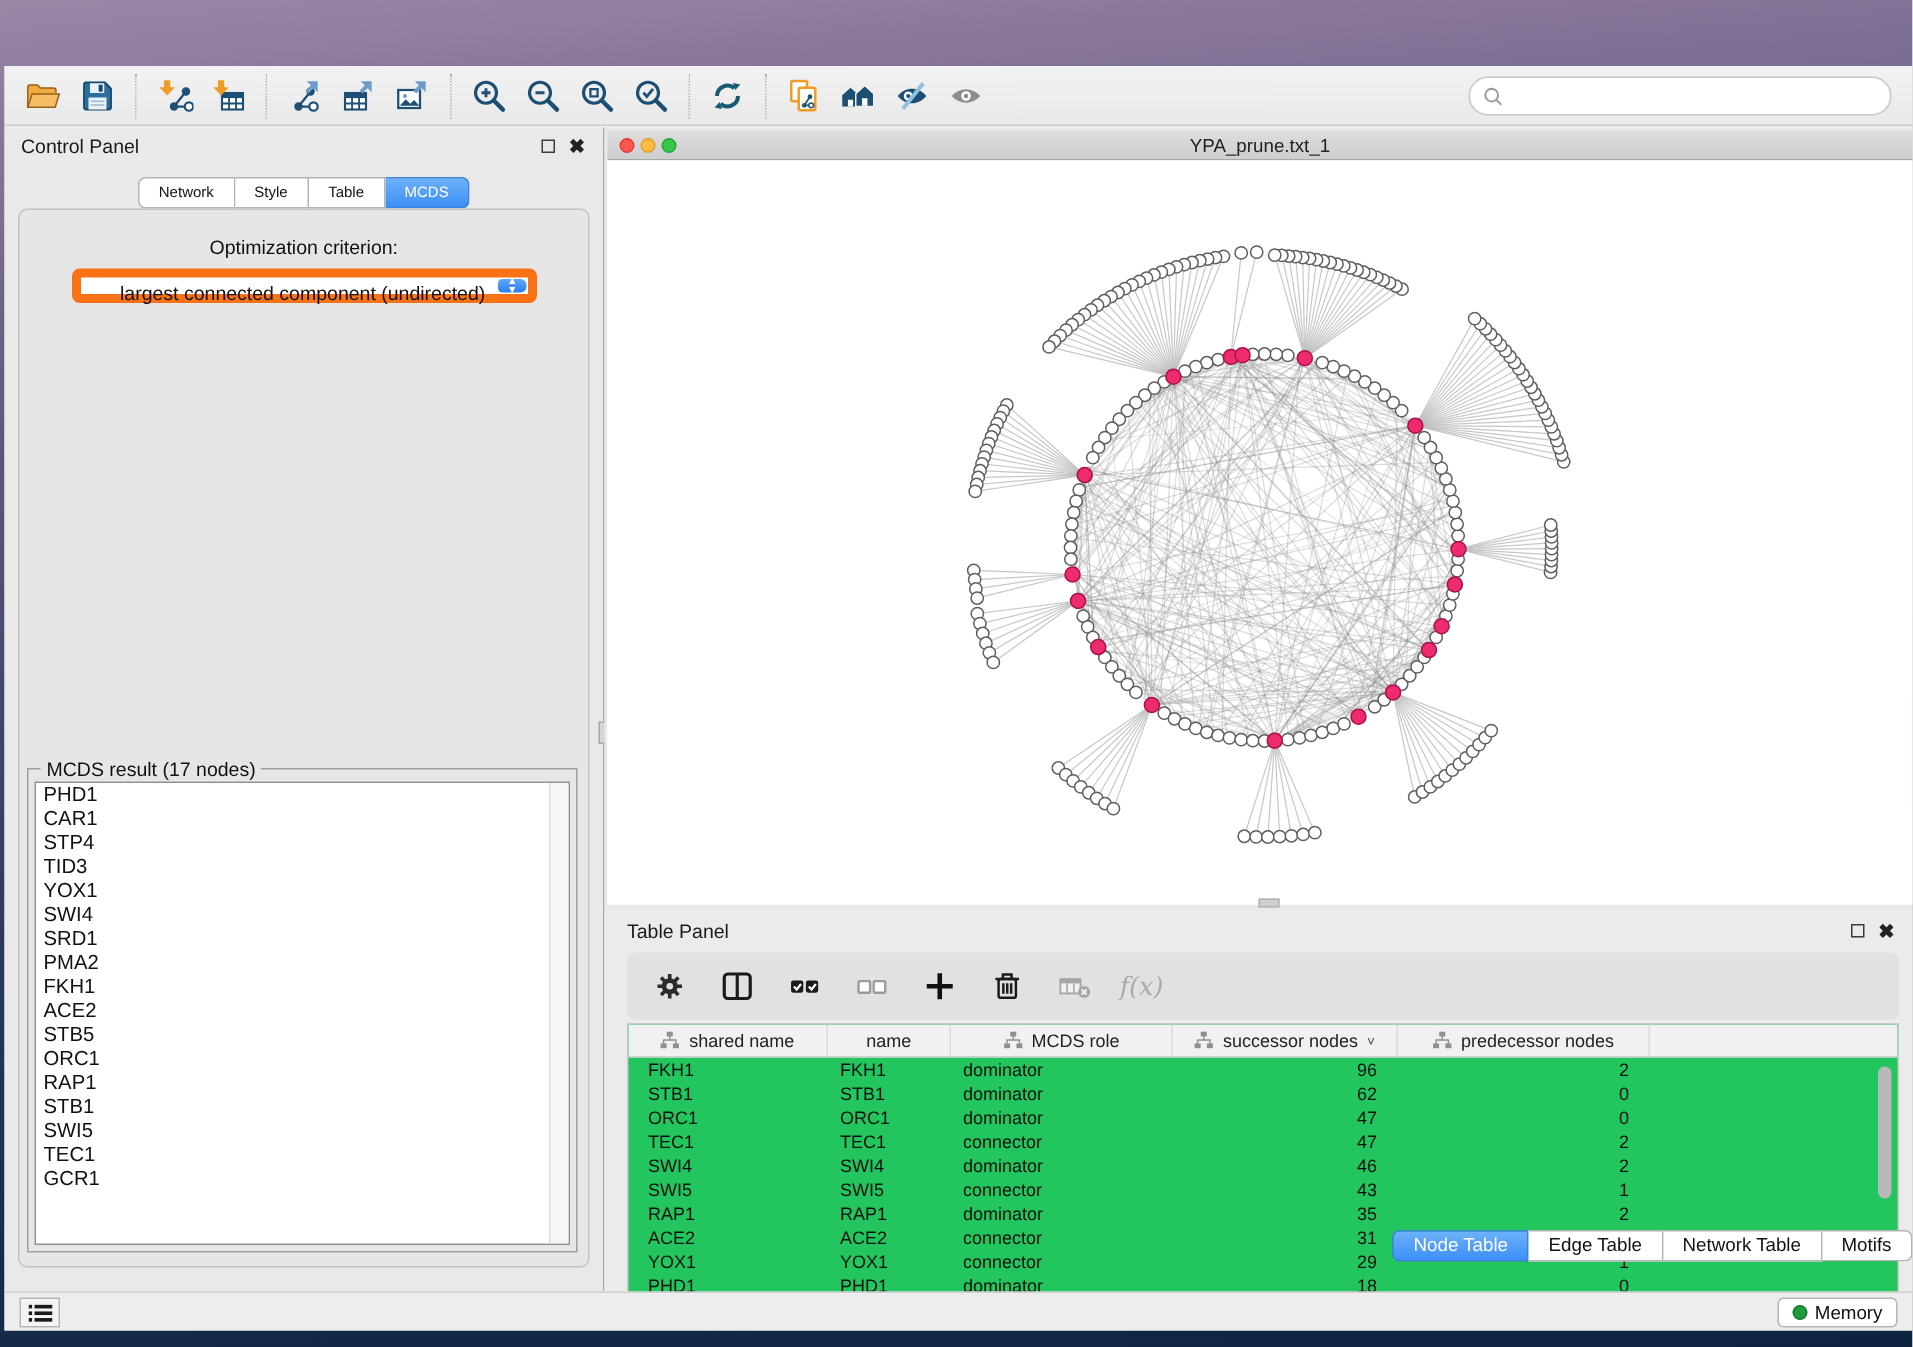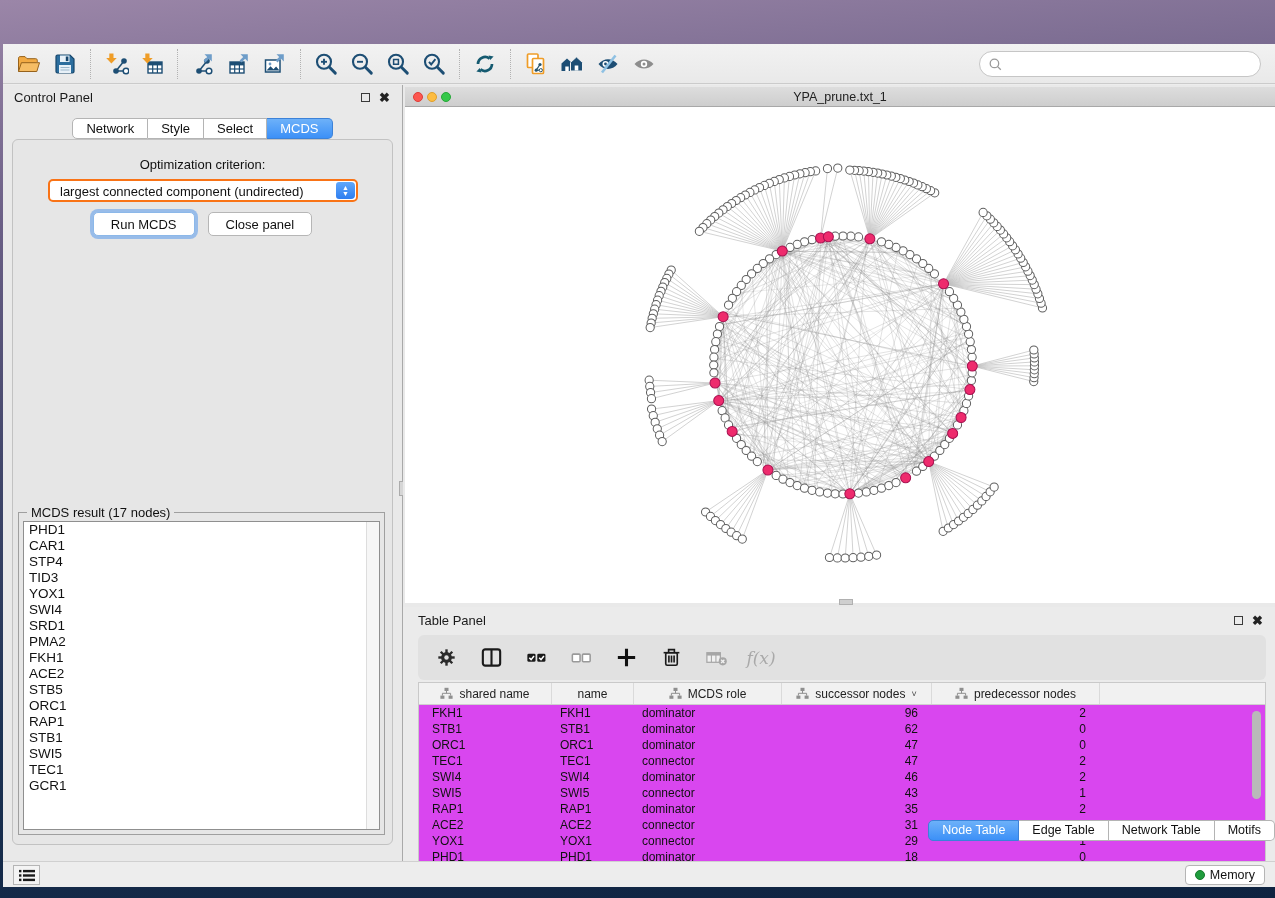--- a/index.html
+++ b/index.html
@@ -20,28 +20,28 @@
   .main { position:absolute; top:41px; left:0; right:0; bottom:26px; display:flex; }
 
   
   .control-panel { width:400px; flex:0 0 400px; background:#e9e9e9; border-right:1px solid #a9a9a9; position:relative; }
   .cp-header { height:26px; font-size:13px; color:#1a1a1a; line-height:26px; padding-left:11px; position:relative; }
   .panel-float { position:absolute; width:9px; height:9px; border:1.4px solid #3a3a3a; top:8px; }
   .panel-close { position:absolute; top:5px; font-size:13px; font-weight:bold; color:#222; line-height:16px; }
   .cp-header .panel-float { right:32px; } .cp-header .panel-close { right:12px; }
 
   .seg-tabs { position:absolute; top:33px; left:0; right:0; display:flex; justify-content:center; }
-  .seg { height:21px; padding:0 13px; background:#fff; border:1px solid #b4b4b4; border-left:none; font-size:13px; line-height:19px; color:#111; }
+  .seg { height:21px; padding:0 13px; background:#fff; border:1px solid #b4b4b4; border-left:none; font-size:10px; line-height:19px; color:#111; }
   .seg:first-child { border-left:1px solid #b4b4b4; border-radius:5px 0 0 5px; }
   .seg:last-child { border-radius:0 5px 5px 0; }
   .seg.sel { background:linear-gradient(#6db1f9,#3c90f7); border-color:#3c82d8; color:#fff; }
 
   .tab-card { position:absolute; left:9px; right:9px; top:54px; bottom:16px; background:#e6e6e6; border:1px solid #c2c2c2; border-radius:6px; }
   .opt-label { text-align:center; padding-top:17px; font-size:13px; color:#111; }
-  .dropdown { position:absolute; left:35px; right:34px; top:39px; height:23px; background:#fff; border:2px solid #f97316; border-radius:5px; font-size:13px; color:#111; line-height:21px; padding-left:10px; }
+  .dropdown { position:absolute; left:35px; right:34px; top:39px; height:23px; background:#fff; border:6px solid #f97316; border-radius:5px; font-size:13px; color:#111; line-height:21px; padding-left:26px; }
   .stepper { position:absolute; right:1px; top:1px; bottom:1px; width:19px; border-radius:3px 4px 4px 3px; background:linear-gradient(#60a8fb,#2d7df0); color:#fff; display:flex; flex-direction:column; align-items:center; justify-content:center; font-size:7px; line-height:6px; }
   .btn-row { position:absolute; top:72px; left:0; right:0; display:flex; justify-content:center; gap:13px; }
   .btn { height:24px; padding:0 17px; background:#fff; border:1px solid #b6b6b6; border-radius:5px; font:13px "Liberation Sans",sans-serif; color:#111; }
   .btn.focusring { box-shadow:0 0 0 3px rgba(100,160,235,.6); border-color:#8cb8e9; }
 
   .result-group { position:absolute; left:5px; right:7px; top:372px; bottom:9px; border:1px solid #9f9f9f; }
   .group-title { position:absolute; top:-8px; left:8px; background:#e6e6e6; padding:0 4px; font-size:13px; color:#111; }
   .result-list { position:absolute; left:4px; right:4px; top:8px; bottom:4px; background:#fff; border:1px solid #8f8f8f; overflow:hidden; }
   .result-item { height:16px; line-height:16px; font-size:13.5px; color:#111; padding-left:5px; }
   .result-scroll { position:absolute; right:0; top:0; bottom:0; width:13px; background:#f6f6f6; border-left:1px solid #ddd; }
@@ -62,21 +62,21 @@
   .h-split-handle { position:absolute; left:50%; top:-4px; width:14px; height:6px; background:#cfcfcf; border:1px solid #b0b0b0; }
 
   
   .table-panel { position:absolute; top:522px; left:0; right:0; bottom:0; background:#ebebeb; }
   .tp-header { height:27px; font-size:13px; color:#1a1a1a; line-height:27px; padding-left:15px; position:relative; }
   .tp-header .panel-float { right:32px; top:9px; } .tp-header .panel-close { right:12px; top:6px; }
   .tp-toolbar { margin:1px 9px 2px 15px; height:45px; background:#e1e1e1; border-radius:6px; display:flex; align-items:center; padding-left:14px; gap:17px; }
   .tbtn { width:28px; height:28px; display:flex; align-items:center; justify-content:center; }
   .tbtn svg { width:25px; height:25px; }
   .fx { font-family:"DejaVu Serif",serif; font-style:italic; font-size:17px; color:#a9a9a9; }
-  .data-table { margin:0 9px 0 15px; height:191px; background:#d946ef; border:1px solid #c9c9c9; position:relative; overflow:hidden; }
+  .data-table { margin:0 9px 0 15px; height:191px; background:#22c55e; border:1px solid #c9c9c9; position:relative; overflow:hidden; }
   .thead { display:flex; height:22px; background:#f1f1f1; border-bottom:1px solid #cfcfcf; }
   .th { display:flex; align-items:center; justify-content:center; gap:6px; border-right:1px solid #dadada; font-size:12px; color:#222; }
   .th svg { width:13px; height:13px; }
   .chev { font-size:9px; color:#444; }
   .tr { display:flex; height:16px; align-items:center; }
   .td { font-size:12px; color:#111; white-space:nowrap; }
   .v-thumb { position:absolute; right:4px; top:28px; width:9px; height:88px; border-radius:5px; background:#b9b9b9; }
   .bottom-tabs { position:absolute; bottom:20px; left:0; right:0; display:flex; justify-content:flex-end; }
   .bottom-tabs .seg { font-size:12.5px; height:21px; line-height:19px; }
 
@@ -252,35 +252,31 @@
 
       <div class="control-panel">
         <div class="cp-header">
           <span>Control Panel</span>
           <span class="panel-float"></span>
           <span class="panel-close">✖</span>
         </div>
         <div class="seg-tabs" id="cp-tabs">
             <div class="seg">Network</div>
             <div class="seg">Style</div>
-            <div class="seg">Select</div>
+            <div class="seg">Table</div>
             <div class="seg sel">MCDS</div>
           </div>
         <div class="tab-card">
           <div class="opt-label">Optimization criterion:</div>
           <div class="dropdown">
             <span>largest connected component (undirected)</span>
             <span class="stepper">
                 <span>▲</span>
                 <span>▼</span>
               </span>
-          </div>
-          <div class="btn-row">
-            <button class="btn focusring">Run MCDS</button>
-            <button class="btn">Close panel</button>
           </div>
           <div class="result-group">
             <span class="group-title">MCDS result (17 nodes)</span>
             <div class="result-list" id="result-list">
               <div class="result-item">PHD1</div>
                 <div class="result-item">CAR1</div>
                 <div class="result-item">STP4</div>
                 <div class="result-item">TID3</div>
                 <div class="result-item">YOX1</div>
                 <div class="result-item">SWI4</div>

